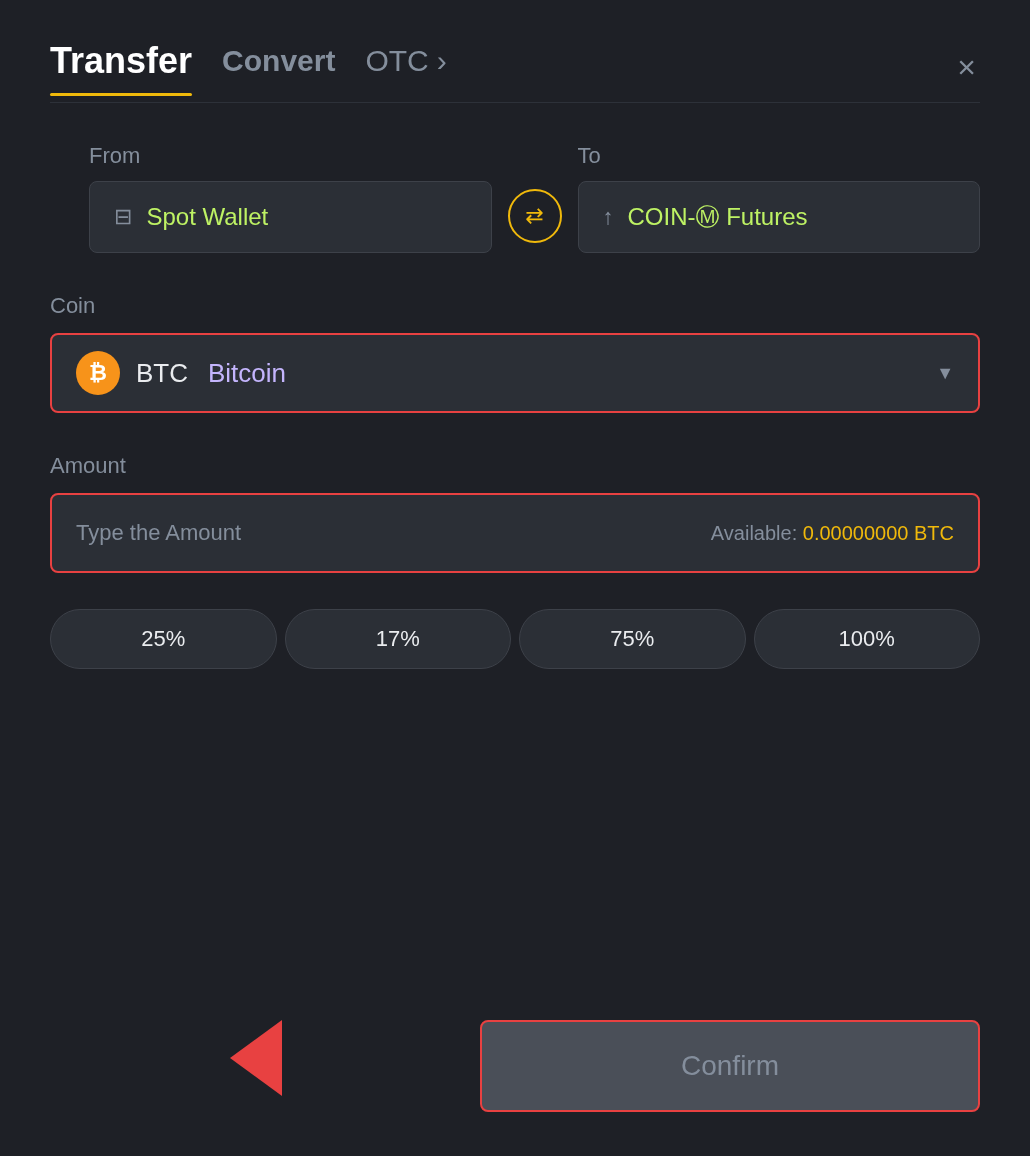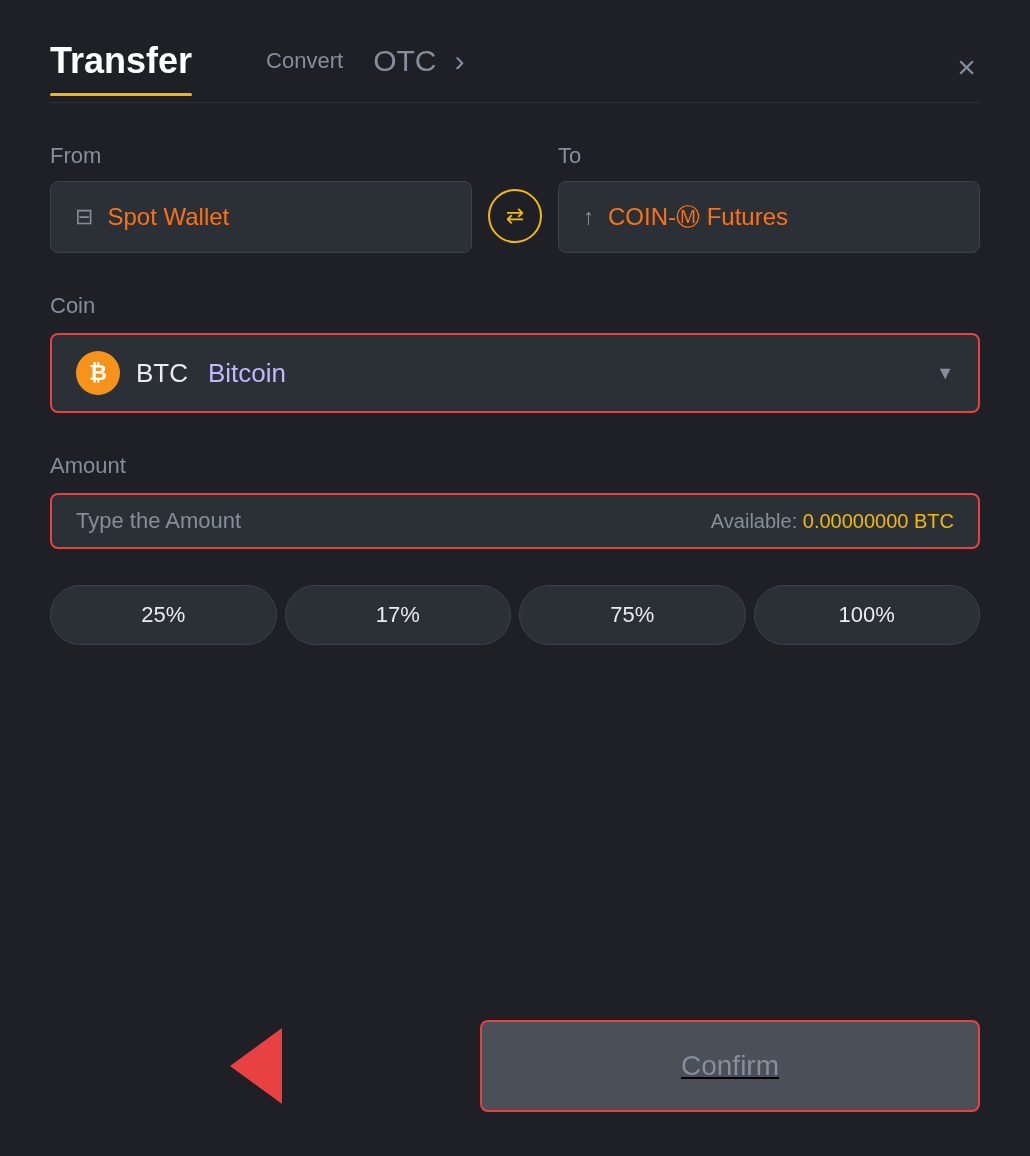--- a/index.html
+++ b/index.html
@@ -39,36 +39,35 @@
       content: '';
       position: absolute;
       bottom: -2px;
       left: 0;
       width: 100%;
       height: 3px;
       background: #f0b90b;
       border-radius: 2px;
     }
     .tab-convert {
-      font-size: 22px;
-      font-weight: 400;
+      font-size: 30px;
+      font-weight: 700;
       color: #848e9c;
       cursor: pointer;
       padding-bottom: 12px;
-      margin-left: 44px;
     }
     .tab-otc {
       font-size: 30px;
       font-weight: 400;
       color: #848e9c;
       cursor: pointer;
       padding-bottom: 12px;
       display: flex;
       align-items: center;
-      gap: 18px;
+      gap: 8px;
     }
     .close-btn {
       margin-left: auto;
       background: none;
       border: none;
       color: #848e9c;
       font-size: 32px;
       cursor: pointer;
       line-height: 1;
       padding: 4px;
@@ -78,20 +77,21 @@
       height: 1px;
       background: #2d3139;
       margin: 8px 0 40px 0;
     }
     
     .from-to-row {
       display: flex;
       align-items: flex-end;
       gap: 0;
       margin-bottom: 40px;
+      margin-left: 39px;
     }
     .from-section, .to-section {
       flex: 1;
       display: flex;
       flex-direction: column;
       gap: 12px;
     }
     .field-label {
       font-size: 22px;
       color: #848e9c;
@@ -106,21 +106,21 @@
       align-items: center;
       gap: 14px;
       height: 72px;
     }
     .wallet-icon {
       color: #848e9c;
       font-size: 22px;
     }
     .wallet-label {
       font-size: 24px;
-      color: #f97316;
+      color: #bef264;
       font-weight: 500;
     }
     .swap-btn-container {
       display: flex;
       align-items: flex-end;
       padding-bottom: 10px;
       padding-left: 16px;
       padding-right: 16px;
     }
     .swap-btn {
@@ -185,21 +185,21 @@
     }
     
     .amount-box {
       background: #2b2f36;
       border: 2px solid #e84141;
       border-radius: 8px;
       padding: 18px 24px;
       display: flex;
       align-items: center;
       justify-content: space-between;
-      height: 56px;
+      height: 80px;
       margin-bottom: 36px;
     }
     .amount-input {
       background: transparent;
       border: none;
       outline: none;
       font-size: 22px;
       color: #848e9c;
       width: 50%;
     }
@@ -226,25 +226,24 @@
       border-radius: 40px;
       padding: 16px 0;
       font-size: 22px;
       color: #eaecef;
       cursor: pointer;
       text-align: center;
     }
     
     .bottom-row {
       display: flex;
-      align-items: center;
+      align-items: flex-start;
       justify-content: flex-end;
       margin-top: auto;
       position: relative;
-      text-decoration: underline;
     }
     .arrow-container {
       position: absolute;
       left: 180px;
       display: flex;
       align-items: center;
     }
     .arrow-icon {
       width: 0;
       height: 0;

